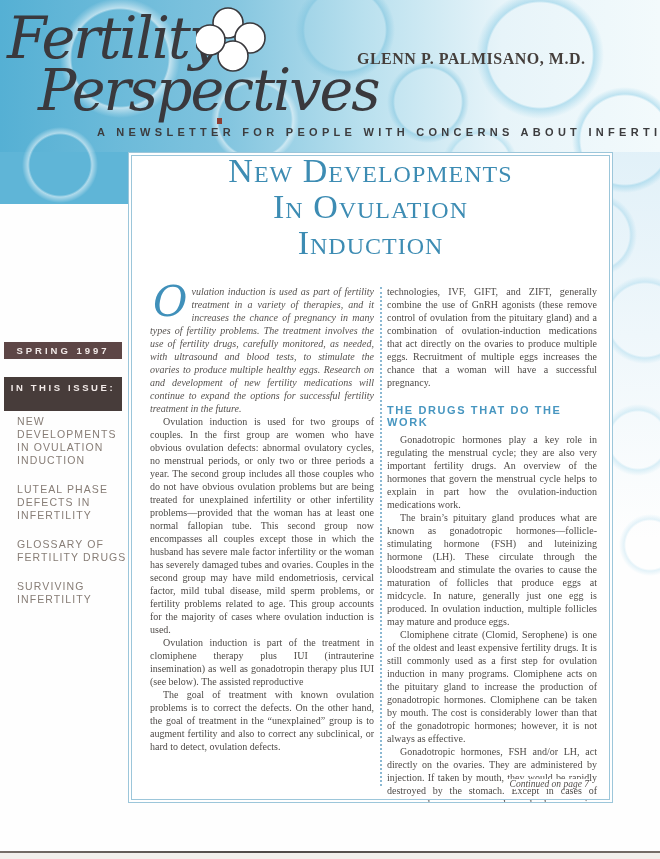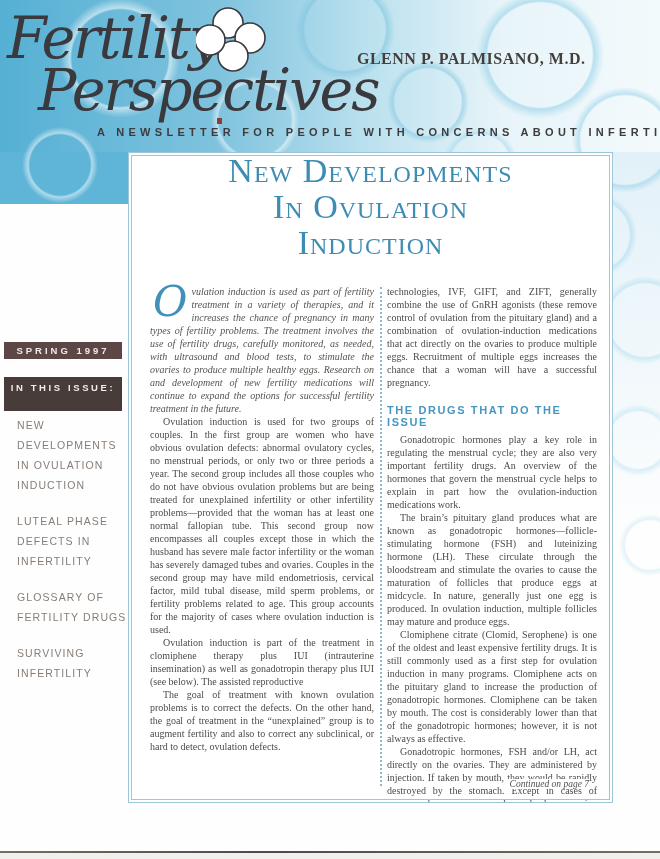--- a/index.html
+++ b/index.html
@@ -50,21 +50,21 @@
     font-weight:bold; font-size:11px; letter-spacing:4.3px; color:#3c3c3e; white-space:nowrap; }
   
   .sidebar { position:absolute; left:0; top:330px; width:128px; z-index:1; }
   .side-box { position:absolute; left:4px; width:118px; text-align:center;
     font-family:"Liberation Sans", sans-serif; font-weight:bold; color:#f2eae8; }
   .issue-box { top:12px; height:17px; line-height:17px; font-size:9.5px; letter-spacing:3px; background:#5d4646; }
   .toc-box   { top:47px; height:34px; line-height:22px; font-size:9.5px; letter-spacing:2.6px; background:#473c3a;text-align:center; }
   .toc-list { position:absolute; left:0; top:85px; width:128px; }
   .toc-item { white-space:pre-line; padding-left:17px; margin-bottom:16px;
     font-family:"Liberation Sans", sans-serif; font-size:10.5px; letter-spacing:1.1px;
-    line-height:20px; color:#877d76; }
+    line-height:13px; color:#877d76; }
   
   .card { position:absolute; left:128px; top:152px; width:485px; height:651px; z-index:2;
     background:#ffffff; border:1px solid #9cc6da; outline:1px solid #9cc6da; outline-offset:-4px;
     overflow:hidden; }
   .article-title { text-align:center; white-space:pre-line;
     font-family:"Liberation Serif", serif; font-variant:small-caps; font-weight:500;
     font-size:34px; line-height:36px; letter-spacing:1px; color:#3d8cb3; }
   .cols { position:absolute; left:21px; right:15px; top:132px; bottom:10px; display:flex; }
   .col-left { width:224px; }
   .col-divider { border-left:2px dotted #8ab8d2; margin:2px 5px 6px 6px; }
@@ -128,21 +128,21 @@
     <div class="cols">
       <div class="col-left">
         <p class="intro"><span class="dropcap">O</span><span>vulation induction is used as part of fertility treatment in a variety of therapies, and it increases the chance of pregnancy in many types of fertility problems. The treatment involves the use of fertility drugs, carefully monitored, as needed, with ultrasound and blood tests, to stimulate the ovaries to produce multiple healthy eggs. Research on and development of new fertility medications will continue to expand the options for successful fertility treatment in the future.</span></p>
         <p>Ovulation induction is used for two groups of couples. In the first group are women who have obvious ovulation defects: abnormal ovulatory cycles, no menstrual periods, or only two or three periods a year. The second group includes all those couples who do not have obvious ovulation problems but are being treated for unexplained infertility or other infertility problems—provided that the woman has at least one normal fallopian tube. This second group now encompasses all couples except those in which the husband has severe male factor infertility or the woman has severely damaged tubes and ovaries. Couples in the second group may have mild endometriosis, cervical factor, mild tubal disease, mild sperm problems, or fertility problems related to age. This group accounts for the majority of cases where ovulation induction is used.</p>
         <p>Ovulation induction is part of the treatment in clomiphene therapy plus IUI (intrauterine insemination) as well as gonadotropin therapy plus IUI (see below). The assisted reproductive</p>
         <p>The goal of treatment with known ovulation problems is to correct the defects. On the other hand, the goal of treatment in the “unexplained” group is to augment fertility and also to correct any subclinical, or hard to detect, ovulation defects.</p>
       </div>
       <div class="col-divider"></div>
       <div class="col-right">
         <p class="no-indent">technologies, IVF, GIFT, and ZIFT, generally combine the use of GnRH agonists (these remove control of ovulation from the pituitary gland) and a combination of ovulation-induction medications that act directly on the ovaries to produce multiple eggs. Recruitment of multiple eggs increases the chance that a woman will have a successful pregnancy.</p>
-        <h2 class="section-heading">THE DRUGS THAT DO THE ISSUE</h2>
+        <h2 class="section-heading">THE DRUGS THAT DO THE WORK</h2>
         <p>Gonadotropic hormones play a key role in regulating the menstrual cycle; they are also very important fertility drugs. An overview of the hormones that govern the menstrual cycle helps to explain in part how the ovulation-induction medications work.</p>
         <p>The brain’s pituitary gland produces what are known as gonadotropic hormones—follicle-stimulating hormone (FSH) and luteinizing hormone (LH). These circulate through the bloodstream and stimulate the ovaries to cause the maturation of follicles that produce eggs at midcycle. In nature, generally just one egg is produced. In ovulation induction, multiple follicles may mature and produce eggs.</p>
         <p>Clomiphene citrate (Clomid, Serophene) is one of the oldest and least expensive fertility drugs. It is still commonly used as a first step for ovulation induction in many programs. Clomiphene acts on the pituitary gland to increase the production of gonadotropic hormones. Clomiphene can be taken by mouth. The cost is considerably lower than that of the gonadotropic hormones; however, it is not always as effective.</p>
         <p>Gonadotropic hormones, FSH and/or LH, act directly on the ovaries. They are administered by injection. If taken by mouth, they would be rapidly destroyed by the stomach. Except in cases of women who are menopausal or who have ovarian failure, the gonadotropic hormones rarely fail to induce ovulation.</p>
       </div>
     </div>
     <div class="continued">Continued on page 7</div>
   </main>
 
   <div class="scan-line"></div>

